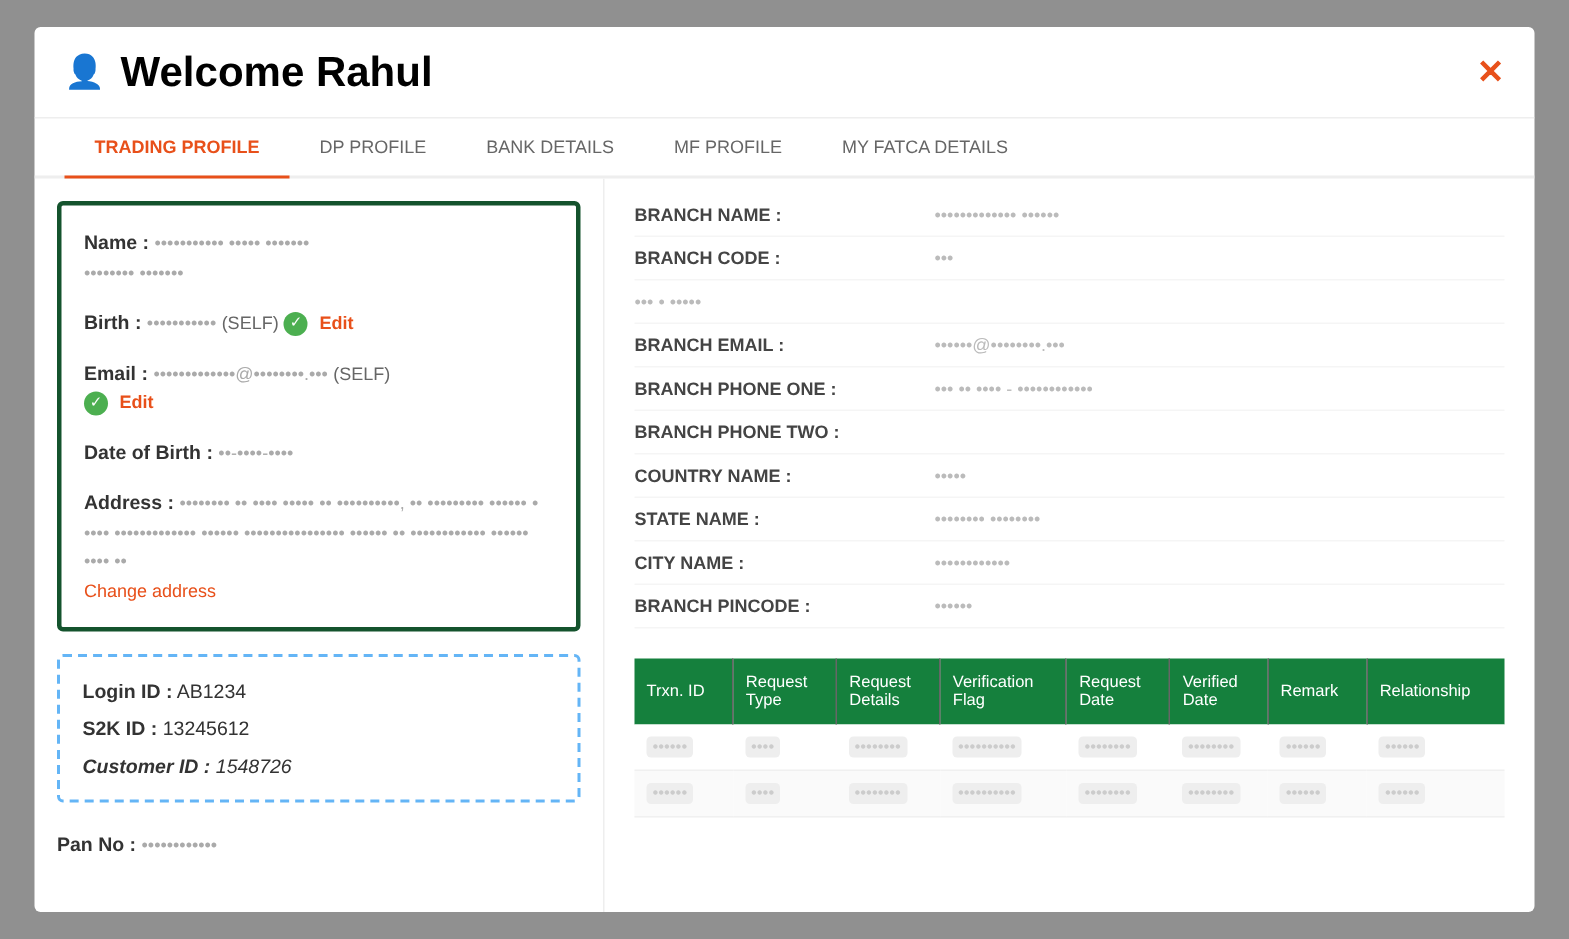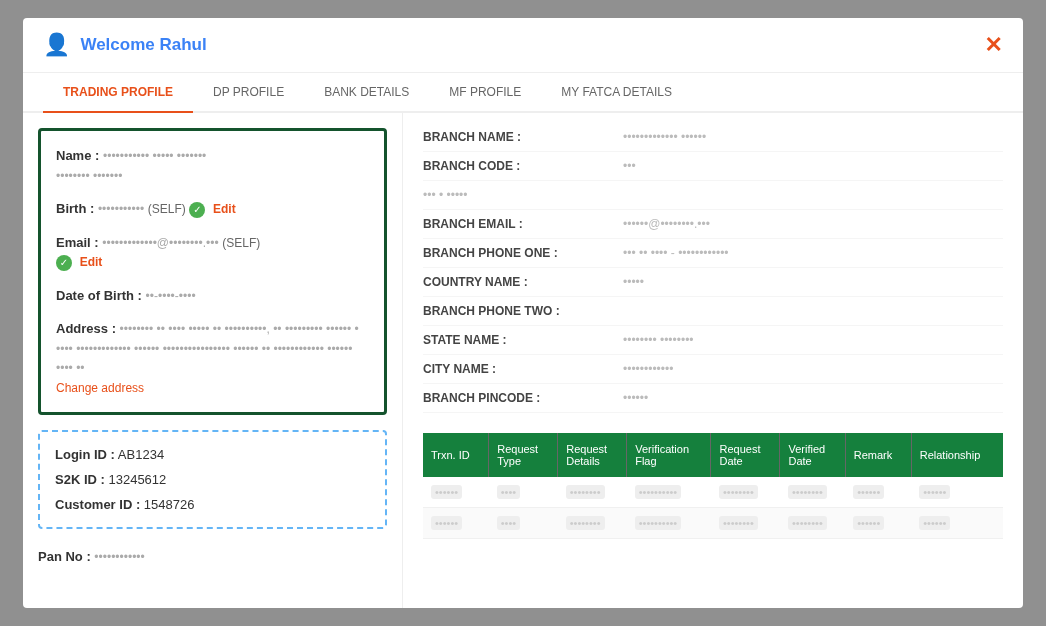--- a/index.html
+++ b/index.html
@@ -39,22 +39,22 @@
       align-items: center;
       gap: 10px;
     }
     
     .user-icon {
       color: #e8501a;
       font-size: 22px;
     }
     
     .modal-title {
-      color: #3b82f6;
-      font-size: 17px;
+      color: #000000;
+      font-size: 28px;
       font-weight: 600;
     }
     
     .close-btn {
       color: #e8501a;
       font-size: 22px;
       cursor: pointer;
       background: none;
       border: none;
       font-weight: bold;
@@ -169,20 +169,21 @@
     }
     
     .id-row {
       margin-bottom: 10px;
       font-size: 13px;
       color: #333;
     }
     
     .id-row:last-child {
       margin-bottom: 0;
+      font-style: italic;
     }
     
     .id-label {
       font-weight: 600;
     }
     
     .pan-row {
       font-size: 13px;
       color: #333;
       padding: 5px 0;
@@ -377,26 +378,26 @@
           </div>
           <div class="branch-row">
             <span class="branch-key">BRANCH EMAIL :</span>
             <span class="branch-val">••••••@••••••••.•••</span>
           </div>
           <div class="branch-row">
             <span class="branch-key">BRANCH PHONE ONE :</span>
             <span class="branch-val">••• •• •••• - ••••••••••••</span>
           </div>
           <div class="branch-row">
+            <span class="branch-key">BRANCH PHONE TWO :</span>
+            <span class="branch-val"></span>
+          </div>
+          <div class="branch-row">
             <span class="branch-key">COUNTRY NAME :</span>
             <span class="branch-val">•••••</span>
-          </div>
-          <div class="branch-row">
-            <span class="branch-key">BRANCH PHONE TWO :</span>
-            <span class="branch-val"></span>
           </div>
           <div class="branch-row">
             <span class="branch-key">STATE NAME :</span>
             <span class="branch-val">•••••••• ••••••••</span>
           </div>
           <div class="branch-row">
             <span class="branch-key">CITY NAME :</span>
             <span class="branch-val">••••••••••••</span>
           </div>
           <div class="branch-row">

